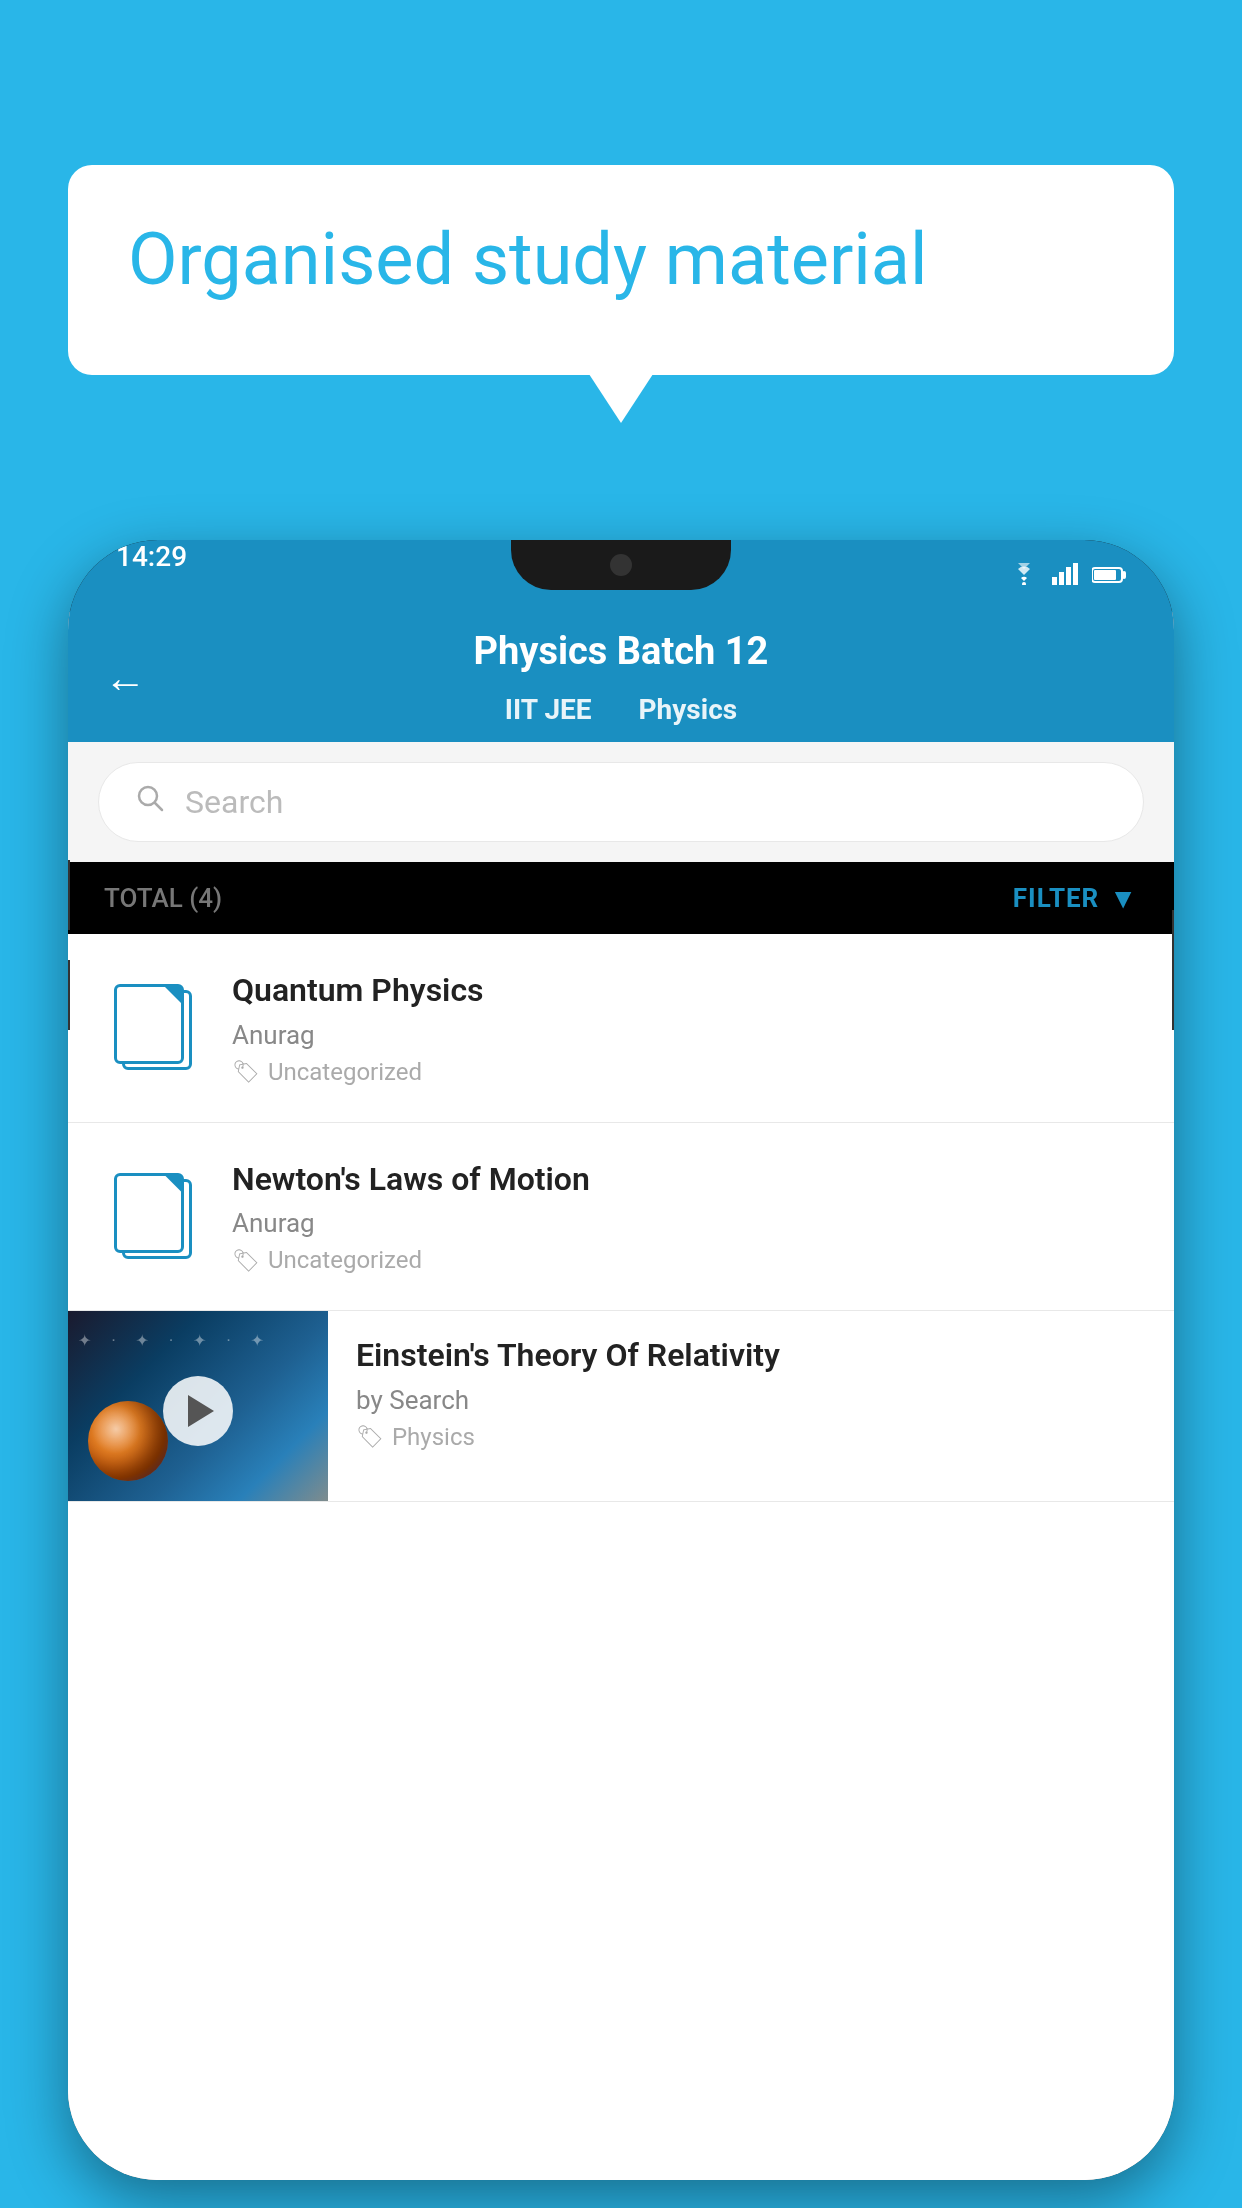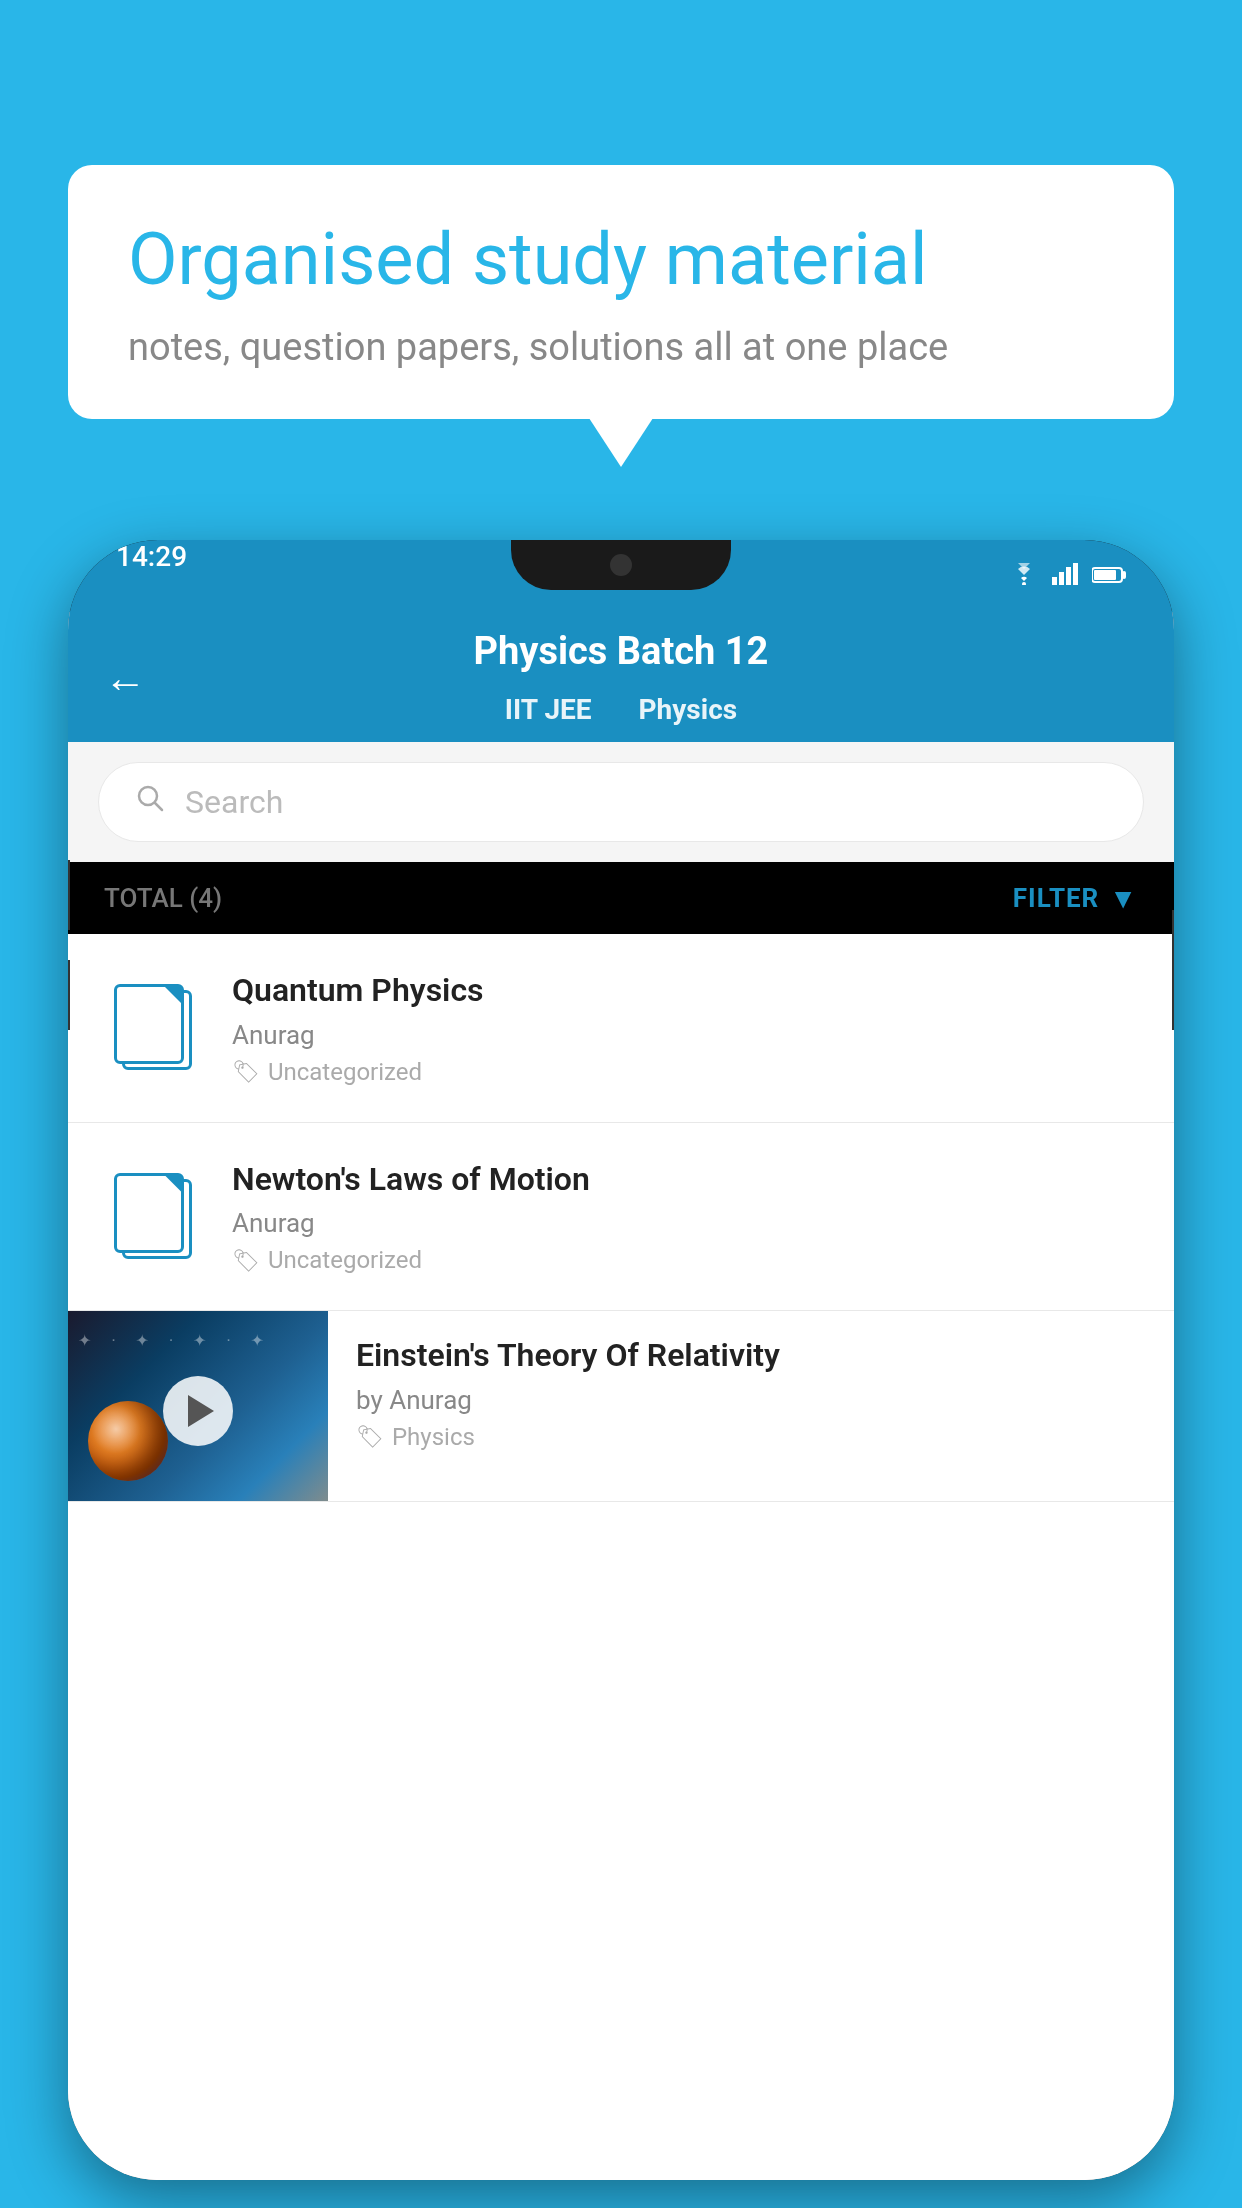--- a/index.html
+++ b/index.html
@@ -478,21 +478,20 @@
       border-radius: 0 4px 4px 0;
     }
   </style>
 </head>
 <body>
 
 <div style="position:absolute;top:0;left:0;width:1242px;height:2208px;background:#29b6e8;"></div>
 
 <div class="speech-bubble">
   <div class="speech-bubble-title">Organised study material</div>
-  <div class="speech-bubble-subtitle">notes, question papers, solutions all at one place</div>
 </div>
 
 <div class="phone-frame">
 
   <div class="phone-side-btn-left"></div>
   <div class="phone-side-btn-left2"></div>
   <div class="phone-side-btn-right"></div>
 
   <div class="phone-status-bar">
     <div class="camera-dot"></div>
@@ -598,21 +597,21 @@
 
       <div class="video-item-with-thumb">
         <div class="video-thumb-img">
           <div class="planet"></div>
           <div class="play-button">
             <div class="play-triangle"></div>
           </div>
         </div>
         <div class="einstein-info">
           <div class="einstein-title">Einstein's Theory Of Relativity</div>
-          <div class="einstein-author">by Anurag</div>
+          <div class="einstein-author">by Search</div>
           <div class="einstein-tag">
             <span class="tag-icon">🏷</span>
             <span>Physics</span>
           </div>
         </div>
       </div>
 
     </div>
   </div>
 </div>

